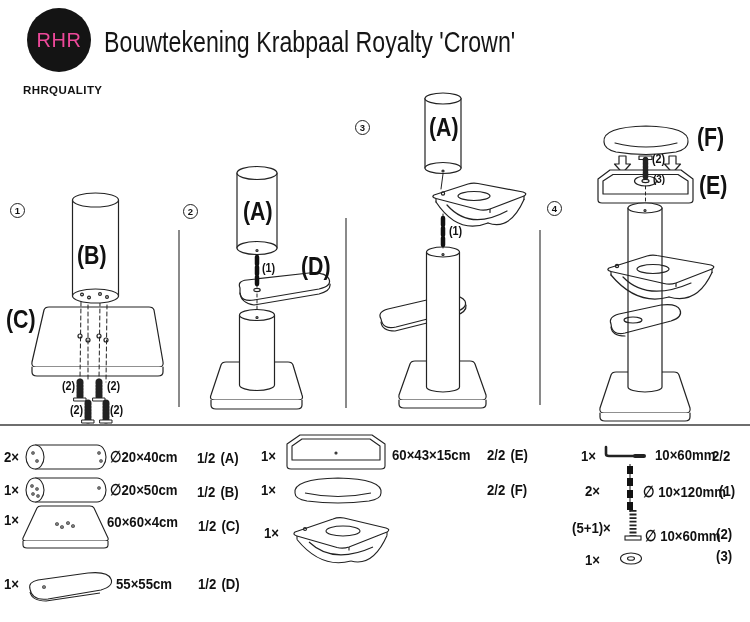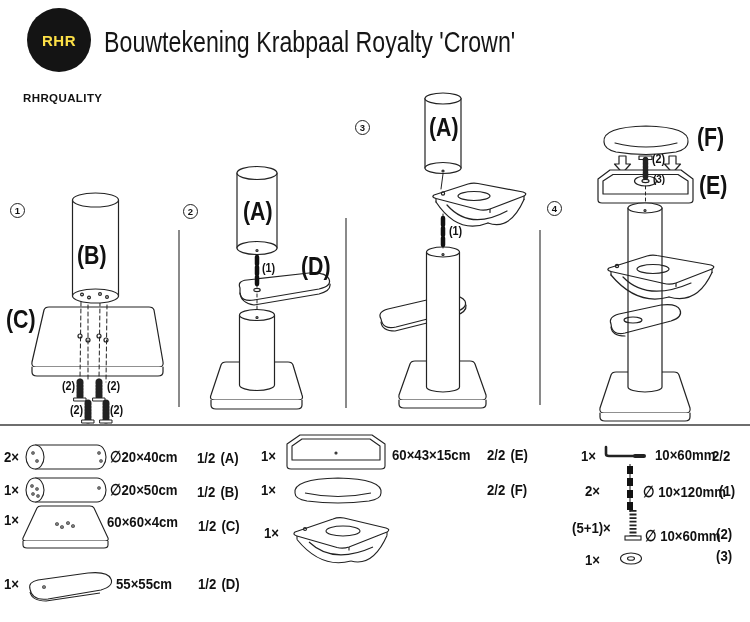--- a/index.html
+++ b/index.html
@@ -1,21 +1,21 @@
 <!DOCTYPE html>
 <html><head>
 <meta charset="utf-8">
 <style>
   html,body{margin:0;padding:0;background:#fff;}
   .page{position:relative;width:750px;height:622px;background:#fff;overflow:hidden;
         font-family:"Liberation Sans",sans-serif;color:#111;}
   .logo-circle{position:absolute;left:27px;top:8px;width:64px;height:64px;background:#141414;
         border-radius:50%;display:flex;align-items:center;justify-content:center;}
-  .logo-mono{color:#fde047;font-size:15px;font-weight:700;letter-spacing:.5px;}
-  .logo-brand{position:absolute;left:23px;top:92px;font-size:11.5px;font-weight:800;letter-spacing:.4px;}
+  .logo-mono{color:#ec4899;font-size:20px;font-weight:400;letter-spacing:.5px;}
+  .logo-brand{position:absolute;left:23px;top:84px;font-size:11.5px;font-weight:800;letter-spacing:.4px;}
   .title{position:absolute;left:104px;top:26px;font-size:29px;font-weight:400;color:#151515;
         white-space:nowrap;transform:scaleX(.8);transform-origin:left top;}
   .badge{position:absolute;width:15px;height:15px;border:1.4px solid #222;border-radius:50%;
         display:flex;align-items:center;justify-content:center;font-size:9.5px;font-weight:700;
         background:#fff;box-sizing:border-box;}
   .lbl{position:absolute;font-weight:700;color:#111;white-space:nowrap;}
   .big{font-size:26px;transform:scaleX(.82);transform-origin:left top;}
   .small{font-size:12px;transform:scaleX(.9);transform-origin:left top;}
   .pt{font-size:15.5px;transform:scaleX(.85);transform-origin:left top;}
   .pt .gap{display:inline-block;width:6px;}

